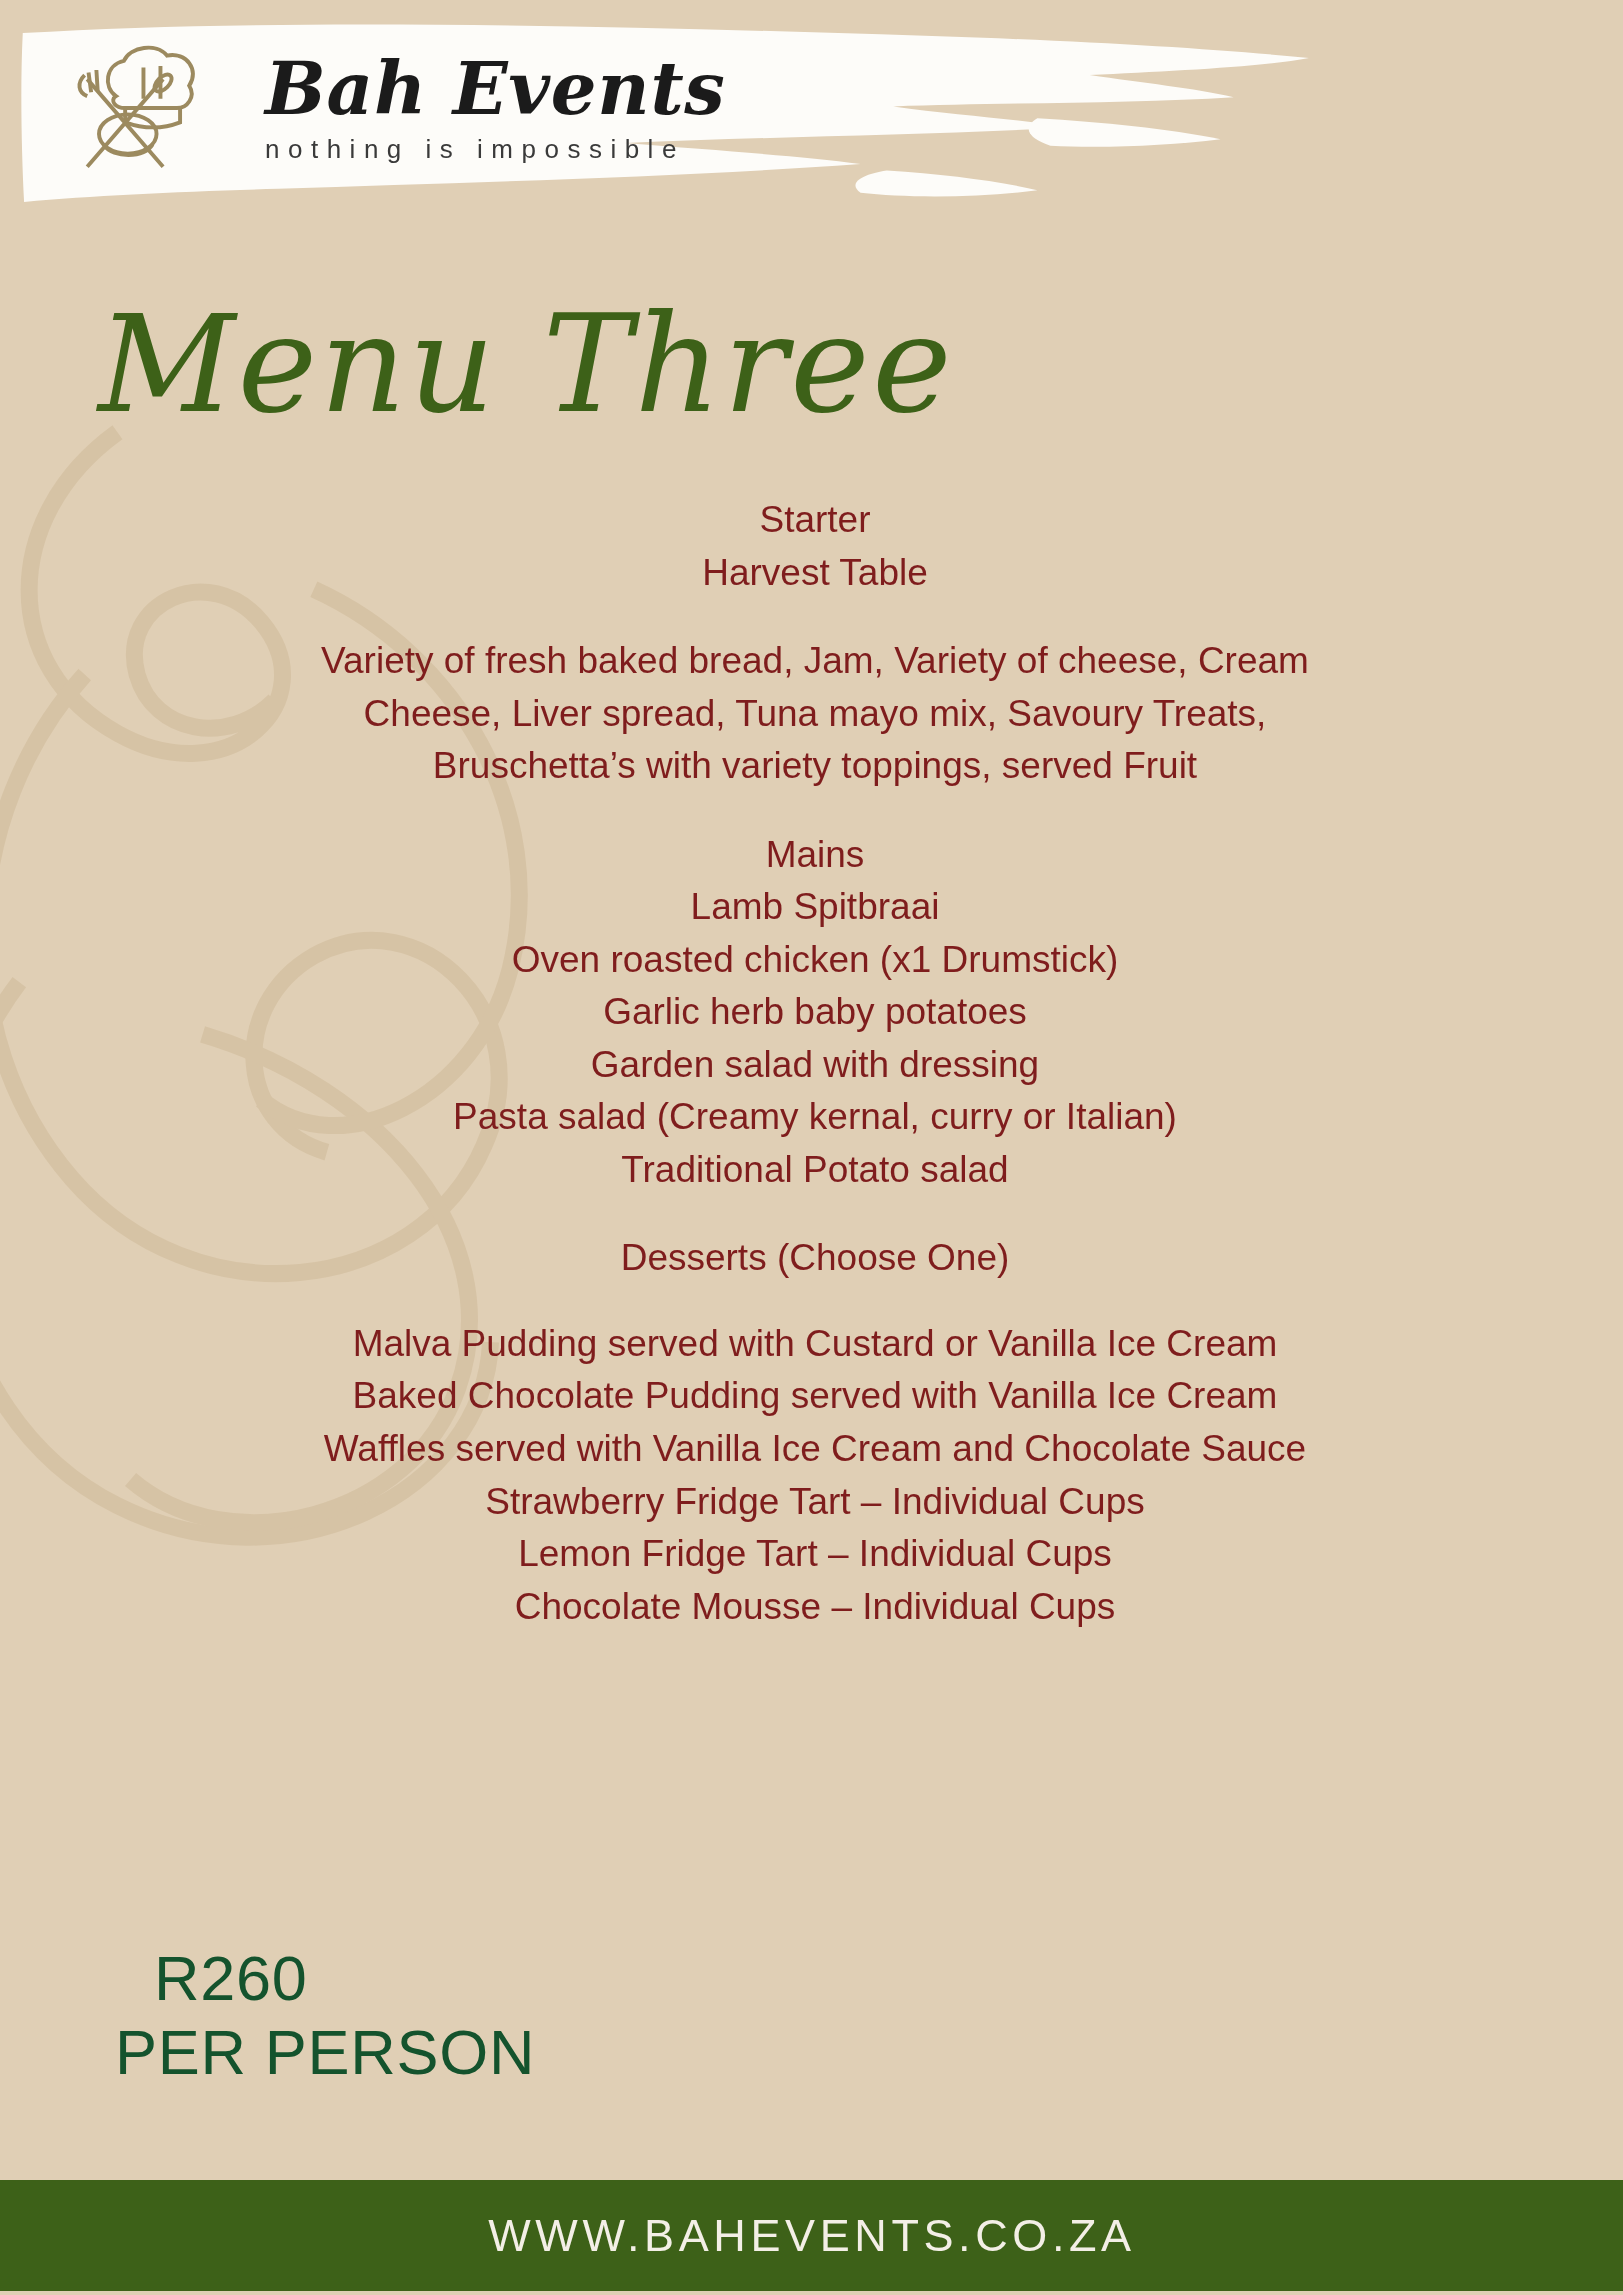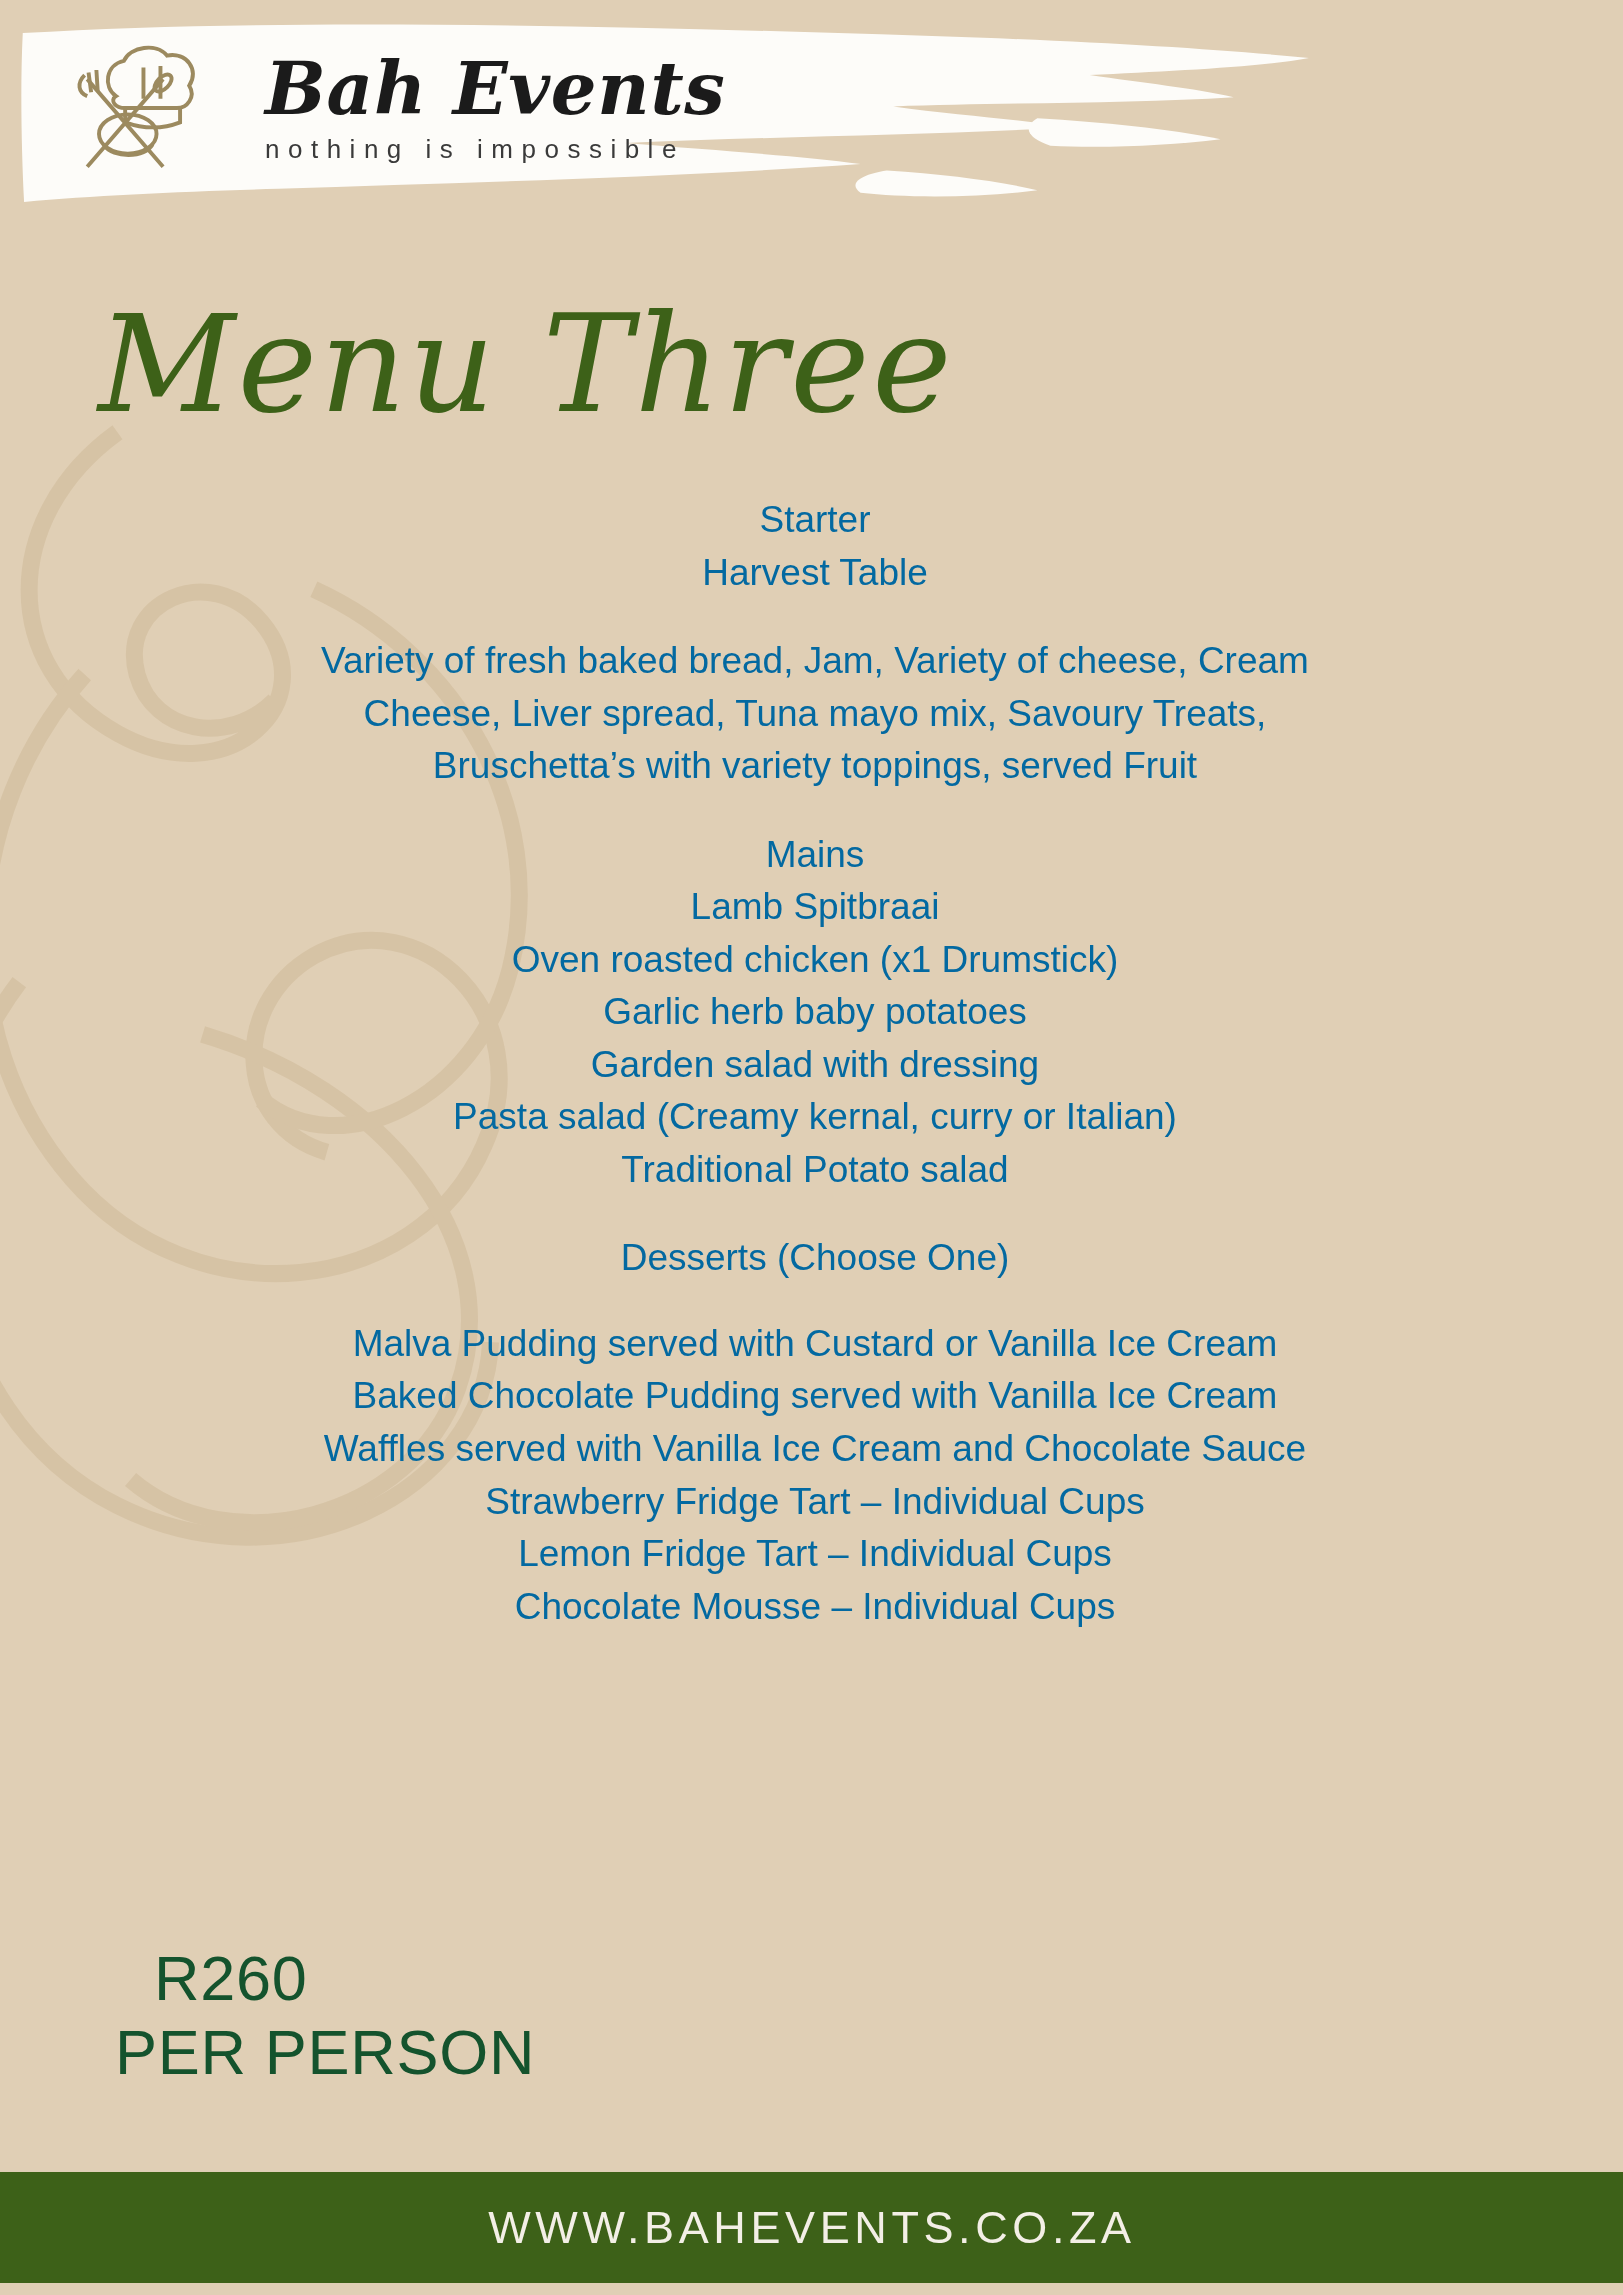--- a/index.html
+++ b/index.html
@@ -87,21 +87,21 @@
     white-space: nowrap;
   }
 
   
   .menu-body {
     position: absolute;
     left: 85px;
     top: 494px;
     width: 1460px;
     text-align: center;
-    color: #0369a1;
+    color: #7f1d1d;
     font-size: 37px;
     line-height: 1.42;
   }
   .section {
     margin: 0;
   }
   .section .line {
     white-space: nowrap;
   }
   .spacer {
@@ -121,21 +121,21 @@
     line-height: 1.18;
     letter-spacing: 0.7px;
   }
   .price-amount { margin-left: 39px; }
   .price-unit { margin-left: 0; }
 
   
   .footer-bar {
     position: absolute;
     left: 0;
-    bottom: 12px;
+    bottom: 4px;
     width: 1624px;
     height: 111px;
     background: #3d6118;
   }
   .footer-url {
     position: absolute;
     left: 0;
     top: 0;
     width: 1624px;
     height: 111px;

